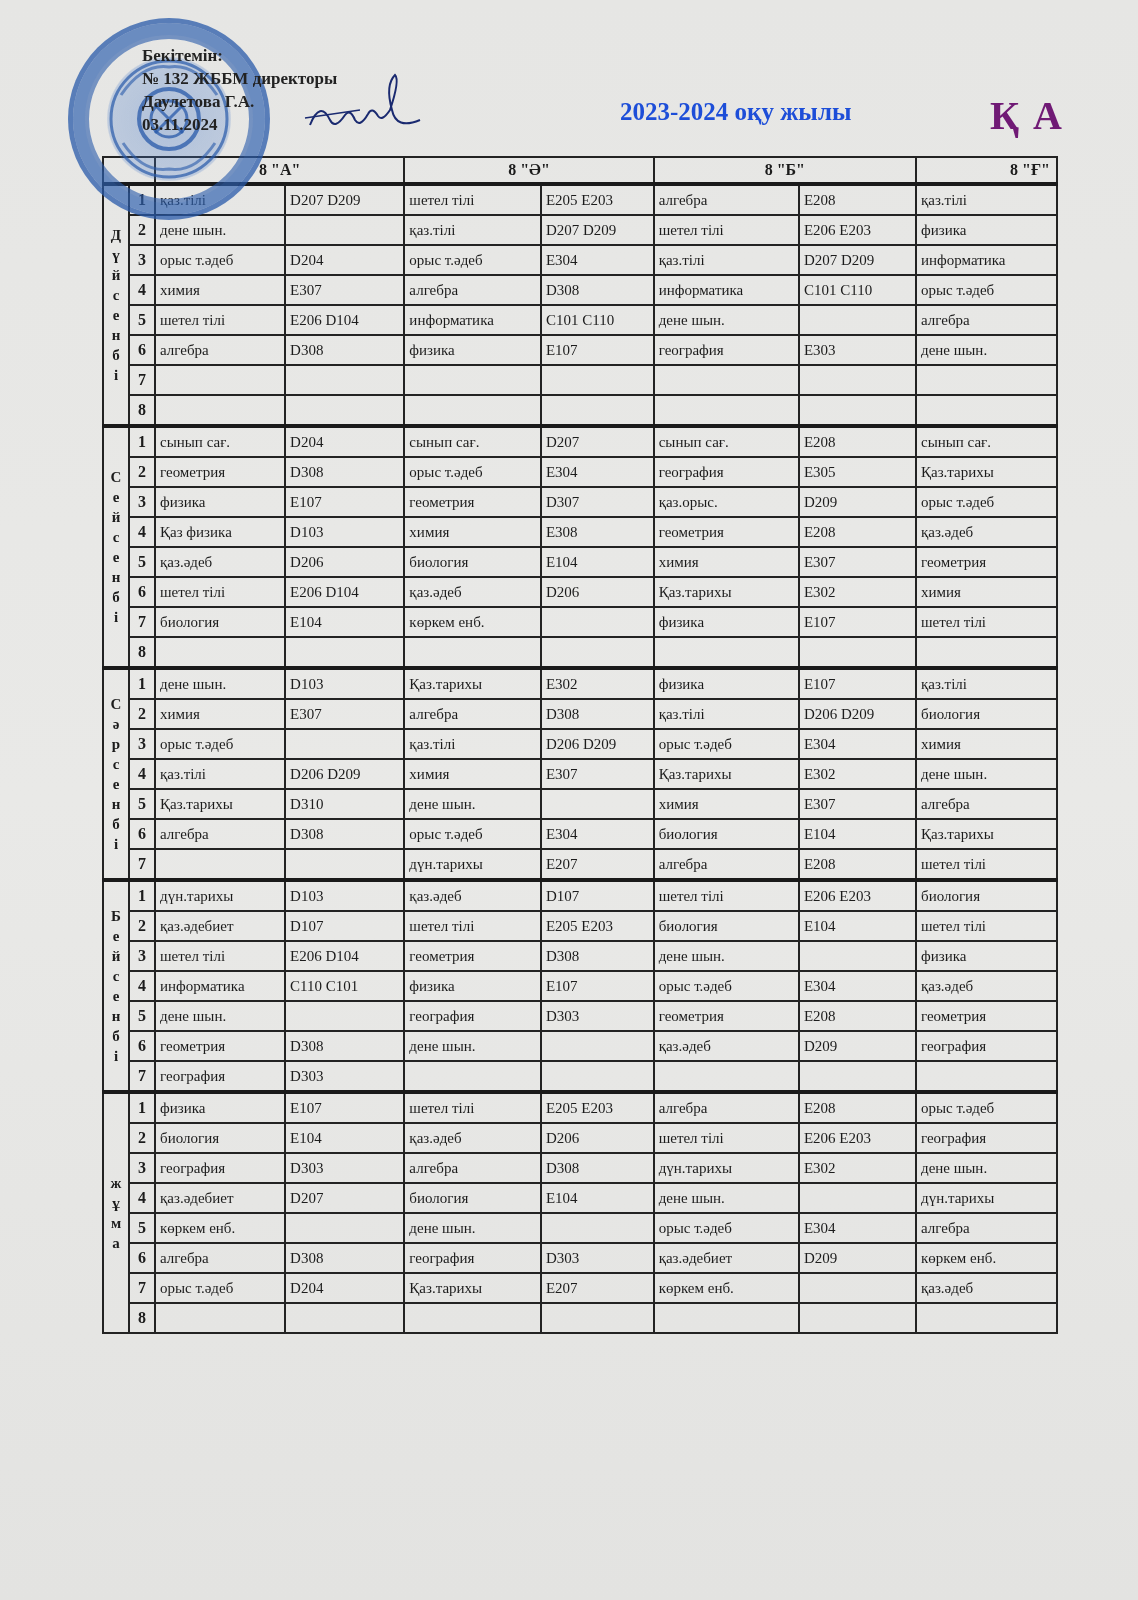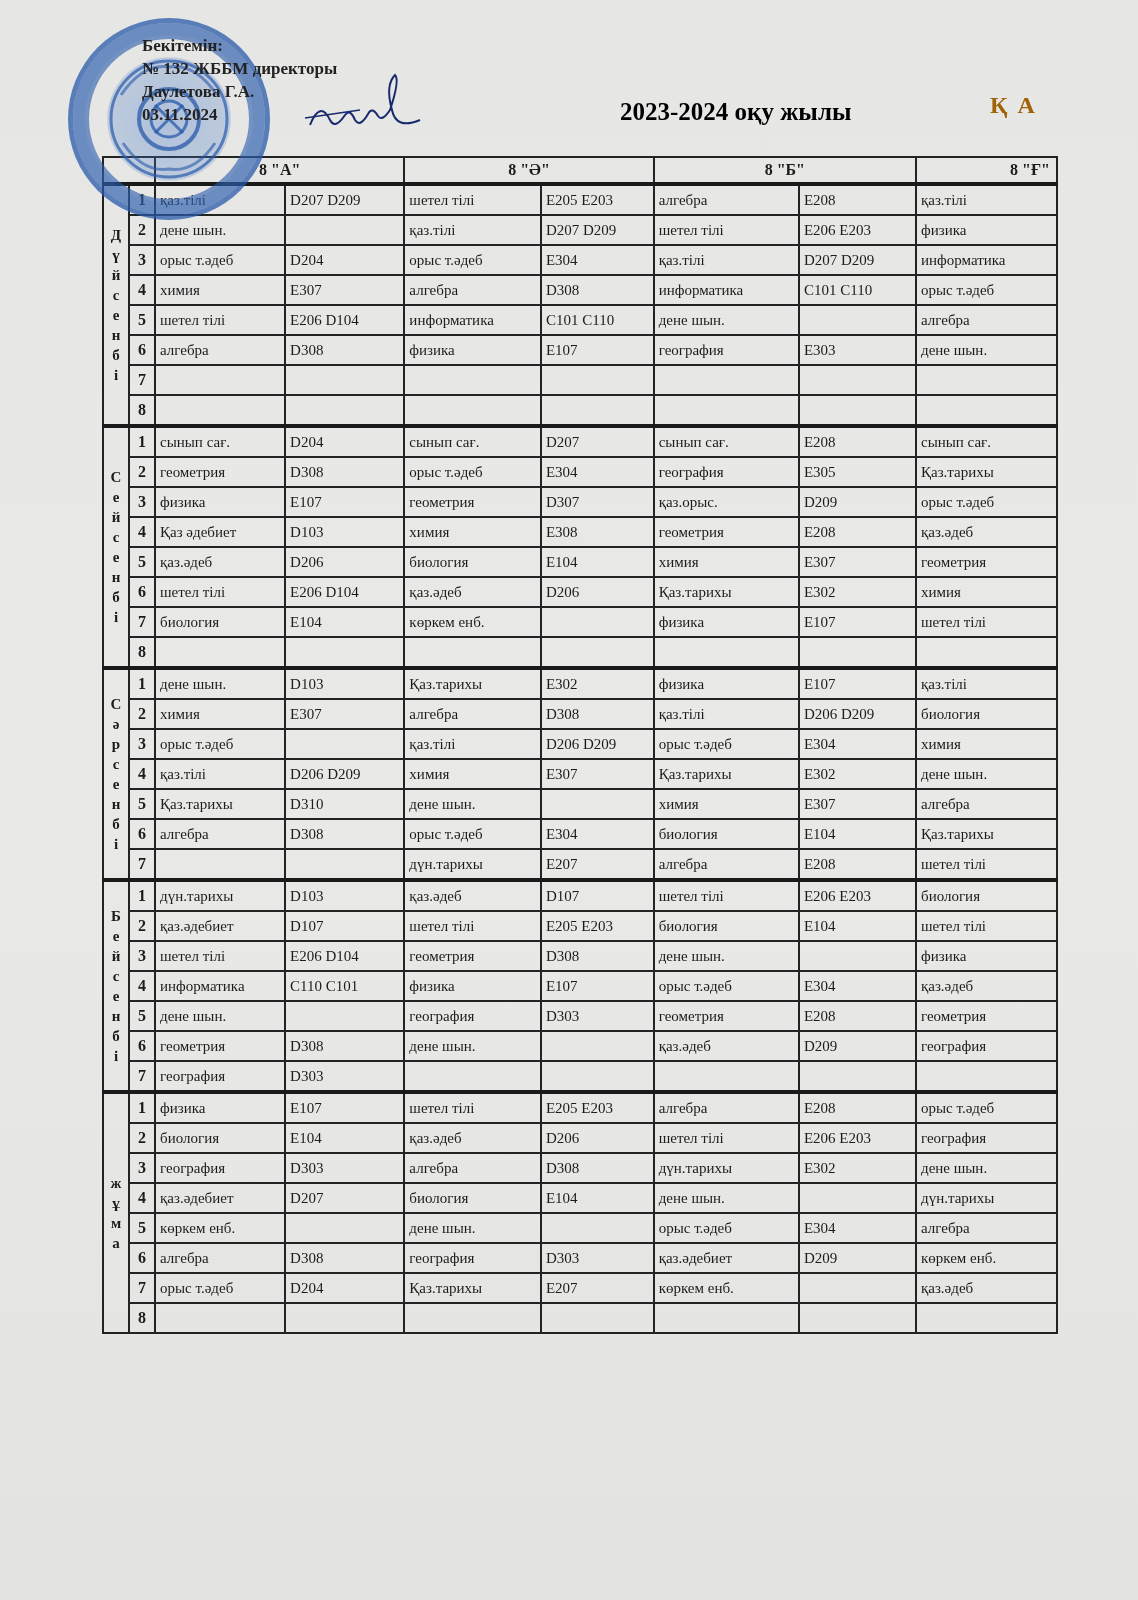--- a/index.html
+++ b/index.html
@@ -21,31 +21,31 @@
     border: 5px solid rgba(40,90,170,0.75);
     box-shadow: inset 0 0 0 12px rgba(60,110,190,0.18), inset 0 0 0 16px rgba(40,90,170,0.6);
     background: radial-gradient(circle, rgba(70,120,200,0.35) 0%, rgba(70,120,200,0.25) 45%, rgba(255,255,255,0) 46%);
     z-index: 3;
   }
   .stamp-ring-text {
     position: absolute; left: 0; top: 0; width: 100%; height: 100%;
     font-family: "DejaVu Sans", sans-serif; font-size: 7px; color: rgba(40,80,160,0.85);
   }
   .approval {
-    position: absolute; left: 142px; top: 34px; z-index: 5;
+    position: absolute; left: 142px; top: 44px; z-index: 5;
     font-weight: bold; font-size: 17px; line-height: 23px; color: #222;
   }
   .signature {
     position: absolute; left: 300px; top: 70px; width: 130px; height: 80px; z-index: 5;
   }
   .year-title {
-    position: absolute; left: 620px; top: 98px; font-weight: bold; font-size: 25px; color: #000000;
+    position: absolute; left: 620px; top: 98px; font-weight: bold; font-size: 25px; color: #1d4ed8;
   }
   .doc-title {
-    position: absolute; left: 990px; top: 92px; font-weight: bold; font-size: 24px; color: #a16207; letter-spacing: 2px;
+    position: absolute; left: 990px; top: 92px; font-weight: bold; font-size: 40px; color: #701a75; letter-spacing: 2px;
   }
   
   .schedule {
     position: absolute; left: 102px; top: 156px; width: 956px;
     border-collapse: collapse; table-layout: fixed; z-index: 2;
     font-size: 15px;
   }
   .schedule td, .schedule th {
     border: 2px solid #232323; padding: 0 4px; height: 28px; vertical-align: middle;
     white-space: nowrap; overflow: hidden;
@@ -247,21 +247,21 @@
         <td>физика</td>
         <td>E107</td>
         <td>геометрия</td>
         <td>D307</td>
         <td>қаз.орыс.</td>
         <td>D209</td>
         <td>орыс т.әдеб</td>
       </tr>
       <tr>
         <td class="num-cell">4</td>
-        <td>Қаз әдебиет</td>
+        <td>Қаз физика</td>
         <td>D103</td>
         <td>химия</td>
         <td>E308</td>
         <td>геометрия</td>
         <td>E208</td>
         <td>қаз.әдеб</td>
       </tr>
       <tr>
         <td class="num-cell">5</td>
         <td>қаз.әдеб</td>

